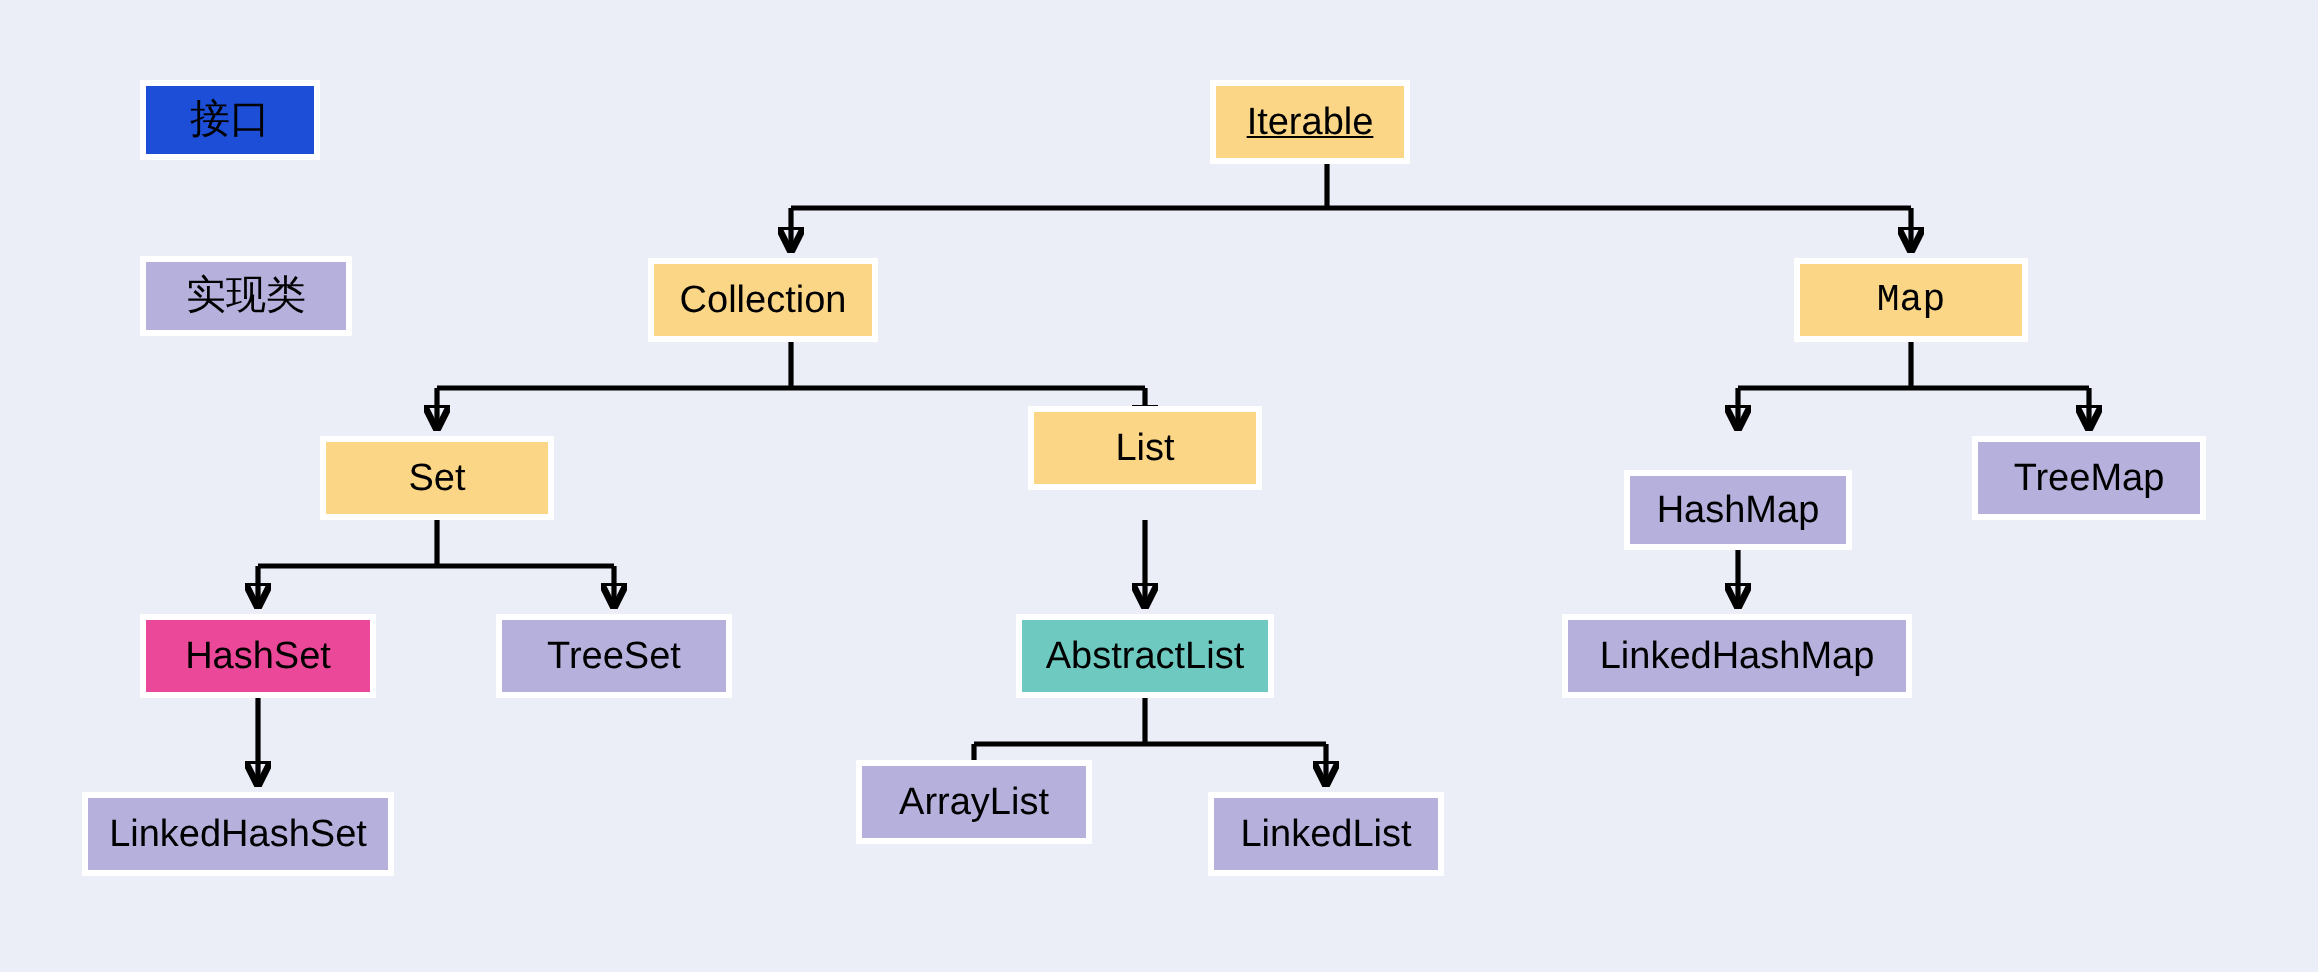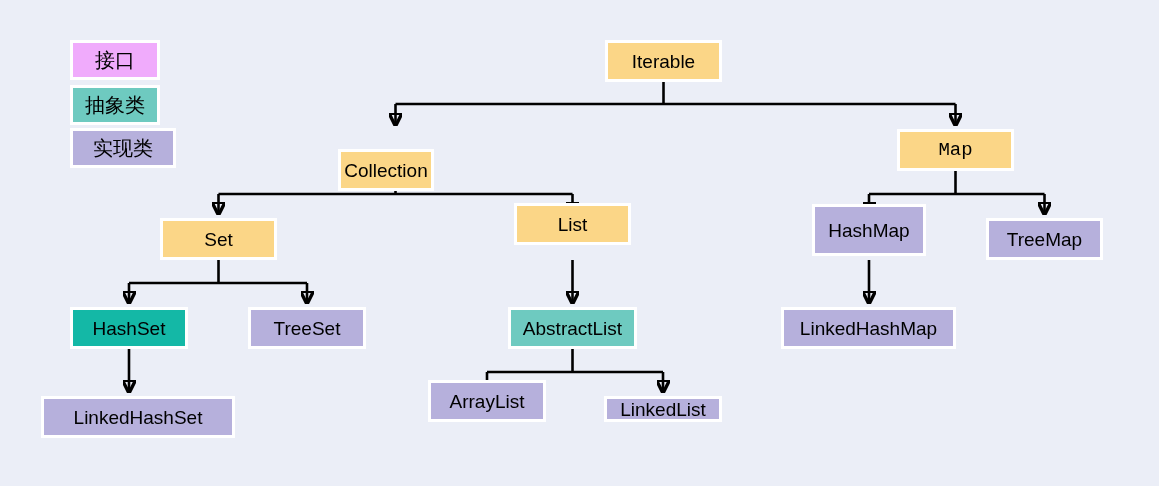--- a/index.html
+++ b/index.html
@@ -30,34 +30,34 @@
     align-items: center;
     justify-content: center;
     border: 3px solid #ffffff;
     font-size: 19px;
     line-height: 1;
     white-space: nowrap;
     color: #000;
   }
   .legend-item { font-size: 20px; }
   
-  #n-iterable      { left: 605px; top: 40px;  width: 117px; height: 42px; }
-  #n-collection    { left: 338px; top: 129px; width: 96px; height: 42px; margin-top: 20px; }
+  #n-iterable      { left: 605px; top: 40px;  width: 100px; height: 42px; text-decoration: underline; }
+  #n-collection    { left: 324px; top: 129px; width: 115px; height: 42px; }
   #n-map           { left: 897px; top: 129px; width: 117px; height: 42px; font-family: Liberation Mono, monospace; }
   #n-set           { left: 160px; top: 218px; width: 117px; height: 42px; text-align: center; }
   #n-list          { left: 514px; top: 203px; width: 117px; height: 42px; }
-  #n-hashmap       { left: 812px; top: 204px; width: 114px; height: 52px; }
+  #n-hashmap       { left: 812px; top: 235px; width: 114px; height: 40px; }
   #n-treemap       { left: 986px; top: 218px; width: 117px; height: 42px; }
   #n-hashset       { left: 70px;  top: 307px; width: 118px; height: 42px; }
   #n-treeset       { left: 248px; top: 307px; width: 118px; height: 42px; }
   #n-abstractlist  { left: 508px; top: 307px; width: 129px; height: 42px; }
   #n-linkedhashmap { left: 781px; top: 307px; width: 175px; height: 42px; }
-  #n-linkedhashset { left: 41px;  top: 396px; width: 194px; height: 42px; }
+  #n-linkedhashset { left: 41px;  top: 396px; width: 156px; height: 42px; }
   #n-arraylist     { left: 428px; top: 380px; width: 118px; height: 42px; }
-  #n-linkedlist    { left: 604px; top: 396px; width: 118px; height: 26px; }
+  #n-linkedlist    { left: 604px; top: 396px; width: 118px; height: 42px; }
   
   #lg-0 { left: 70px; top: 40px;  width: 90px; height: 40px; }
   #lg-1 { left: 70px; top: 85px;  width: 90px; height: 40px; }
   #lg-2 { left: 70px; top: 128px; width: 106px; height: 40px; }
 </style>
 </head>
 <body style="background: rgb(235, 238, 247);">
 
 <div id="stage">
 
@@ -87,32 +87,31 @@
     <path d="M1044.5 194 V214" marker-end="url(#arrowhead)"></path>
     <path d="M129 283 V303" marker-end="url(#arrowhead)"></path>
     <path d="M307 283 V303" marker-end="url(#arrowhead)"></path>
     <path d="M572.5 260 V303" marker-end="url(#arrowhead)"></path>
     <path d="M869 260 V303" marker-end="url(#arrowhead)"></path>
     <path d="M487 372 V392" marker-end="url(#arrowhead)"></path>
     <path d="M663 372 V392" marker-end="url(#arrowhead)"></path>
     <path d="M129 349 V392" marker-end="url(#arrowhead)"></path>
   </svg>
 
-  <div class="legend-item" id="lg-0" style="background: #f0abfc;">接口</div>
-  <div class="legend-item" id="lg-1" style="background: rgb(110, 202, 192);">抽象类</div>
+  <div class="legend-item" id="lg-0" style="background: #1d4ed8;">接口</div>
   <div class="legend-item" id="lg-2" style="background: rgb(182, 176, 220);">实现类</div>
 
   <div class="node" id="n-iterable" style="background: rgb(251, 214, 135);">Iterable</div>
   <div class="node" id="n-collection" style="background: rgb(251, 214, 135);">Collection</div>
   <div class="node" id="n-map" style="background: rgb(251, 214, 135);">Map</div>
   <div class="node" id="n-set" style="background: rgb(251, 214, 135);">Set</div>
   <div class="node" id="n-list" style="background: rgb(251, 214, 135);">List</div>
   <div class="node" id="n-hashmap" style="background: rgb(182, 176, 220);">HashMap</div>
   <div class="node" id="n-treemap" style="background: rgb(182, 176, 220);">TreeMap</div>
-  <div class="node" id="n-hashset" style="background: #14b8a6;">HashSet</div>
+  <div class="node" id="n-hashset" style="background: #ec4899;">HashSet</div>
   <div class="node" id="n-treeset" style="background: rgb(182, 176, 220);">TreeSet</div>
   <div class="node" id="n-abstractlist" style="background: rgb(110, 202, 192);">AbstractList</div>
   <div class="node" id="n-linkedhashmap" style="background: rgb(182, 176, 220);">LinkedHashMap</div>
   <div class="node" id="n-linkedhashset" style="background: rgb(182, 176, 220);">LinkedHashSet</div>
   <div class="node" id="n-arraylist" style="background: rgb(182, 176, 220);">ArrayList</div>
   <div class="node" id="n-linkedlist" style="background: rgb(182, 176, 220);">LinkedList</div>
 
 </div>
 
 </body></html>

